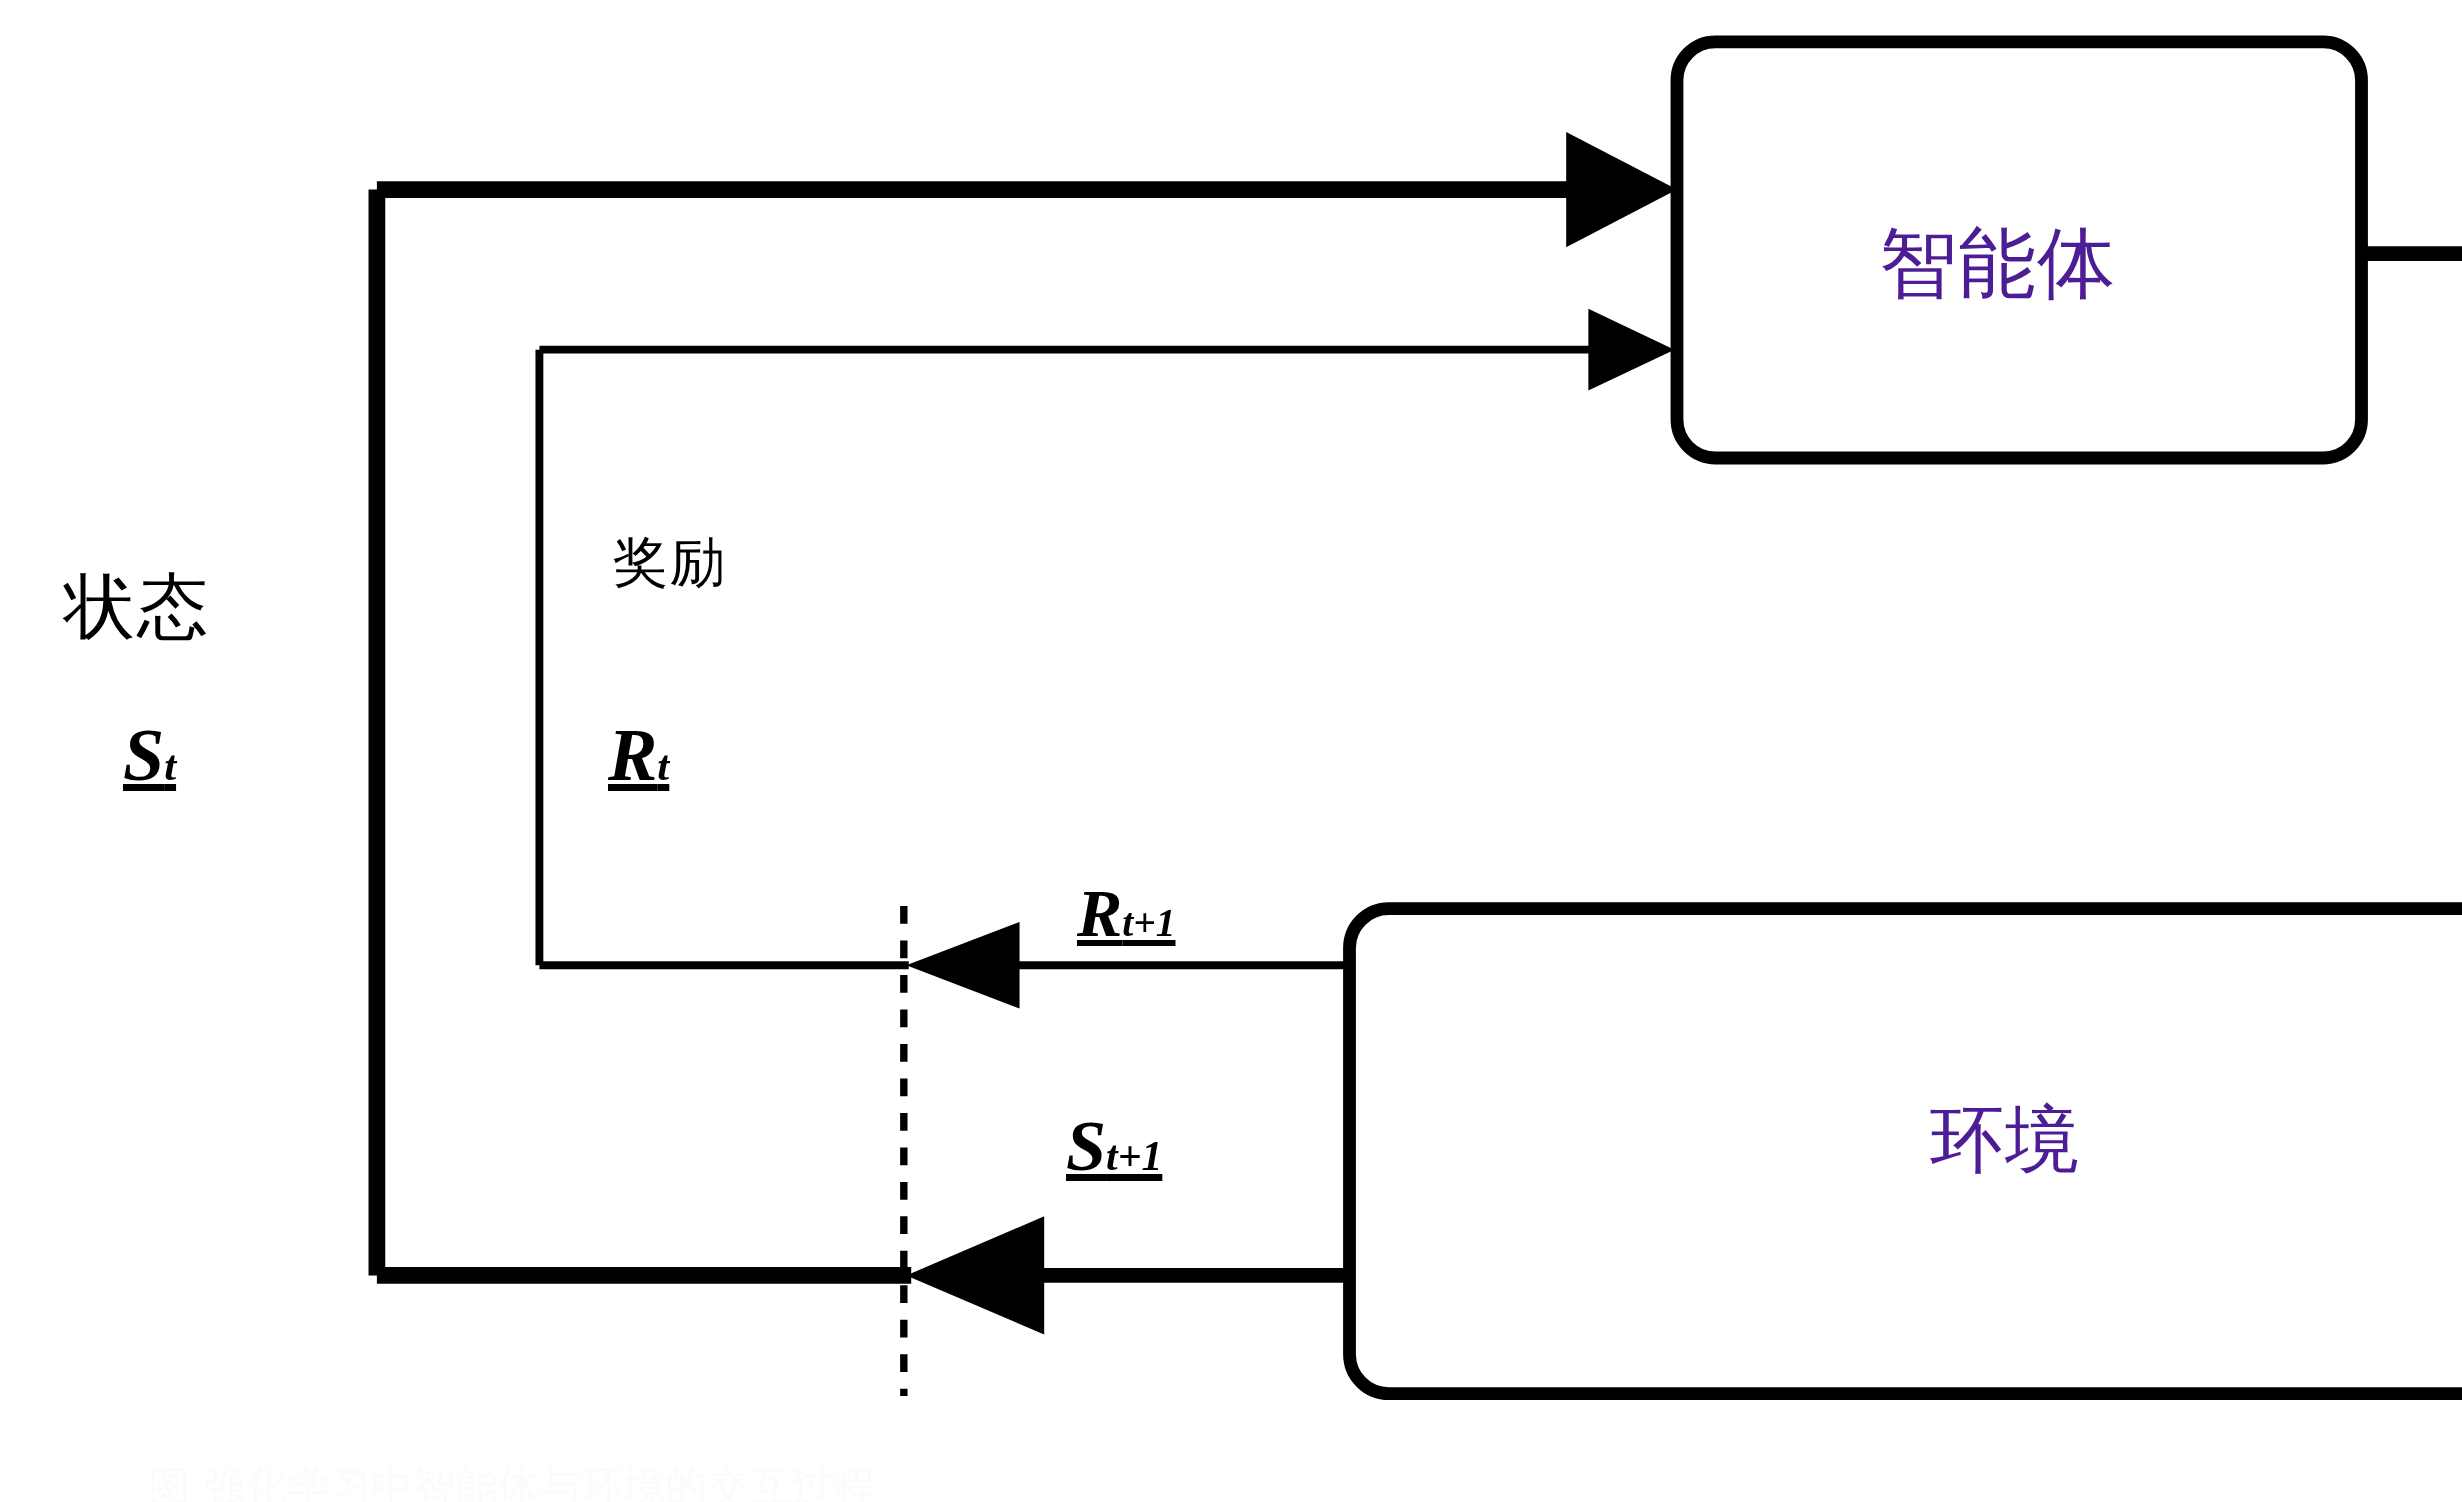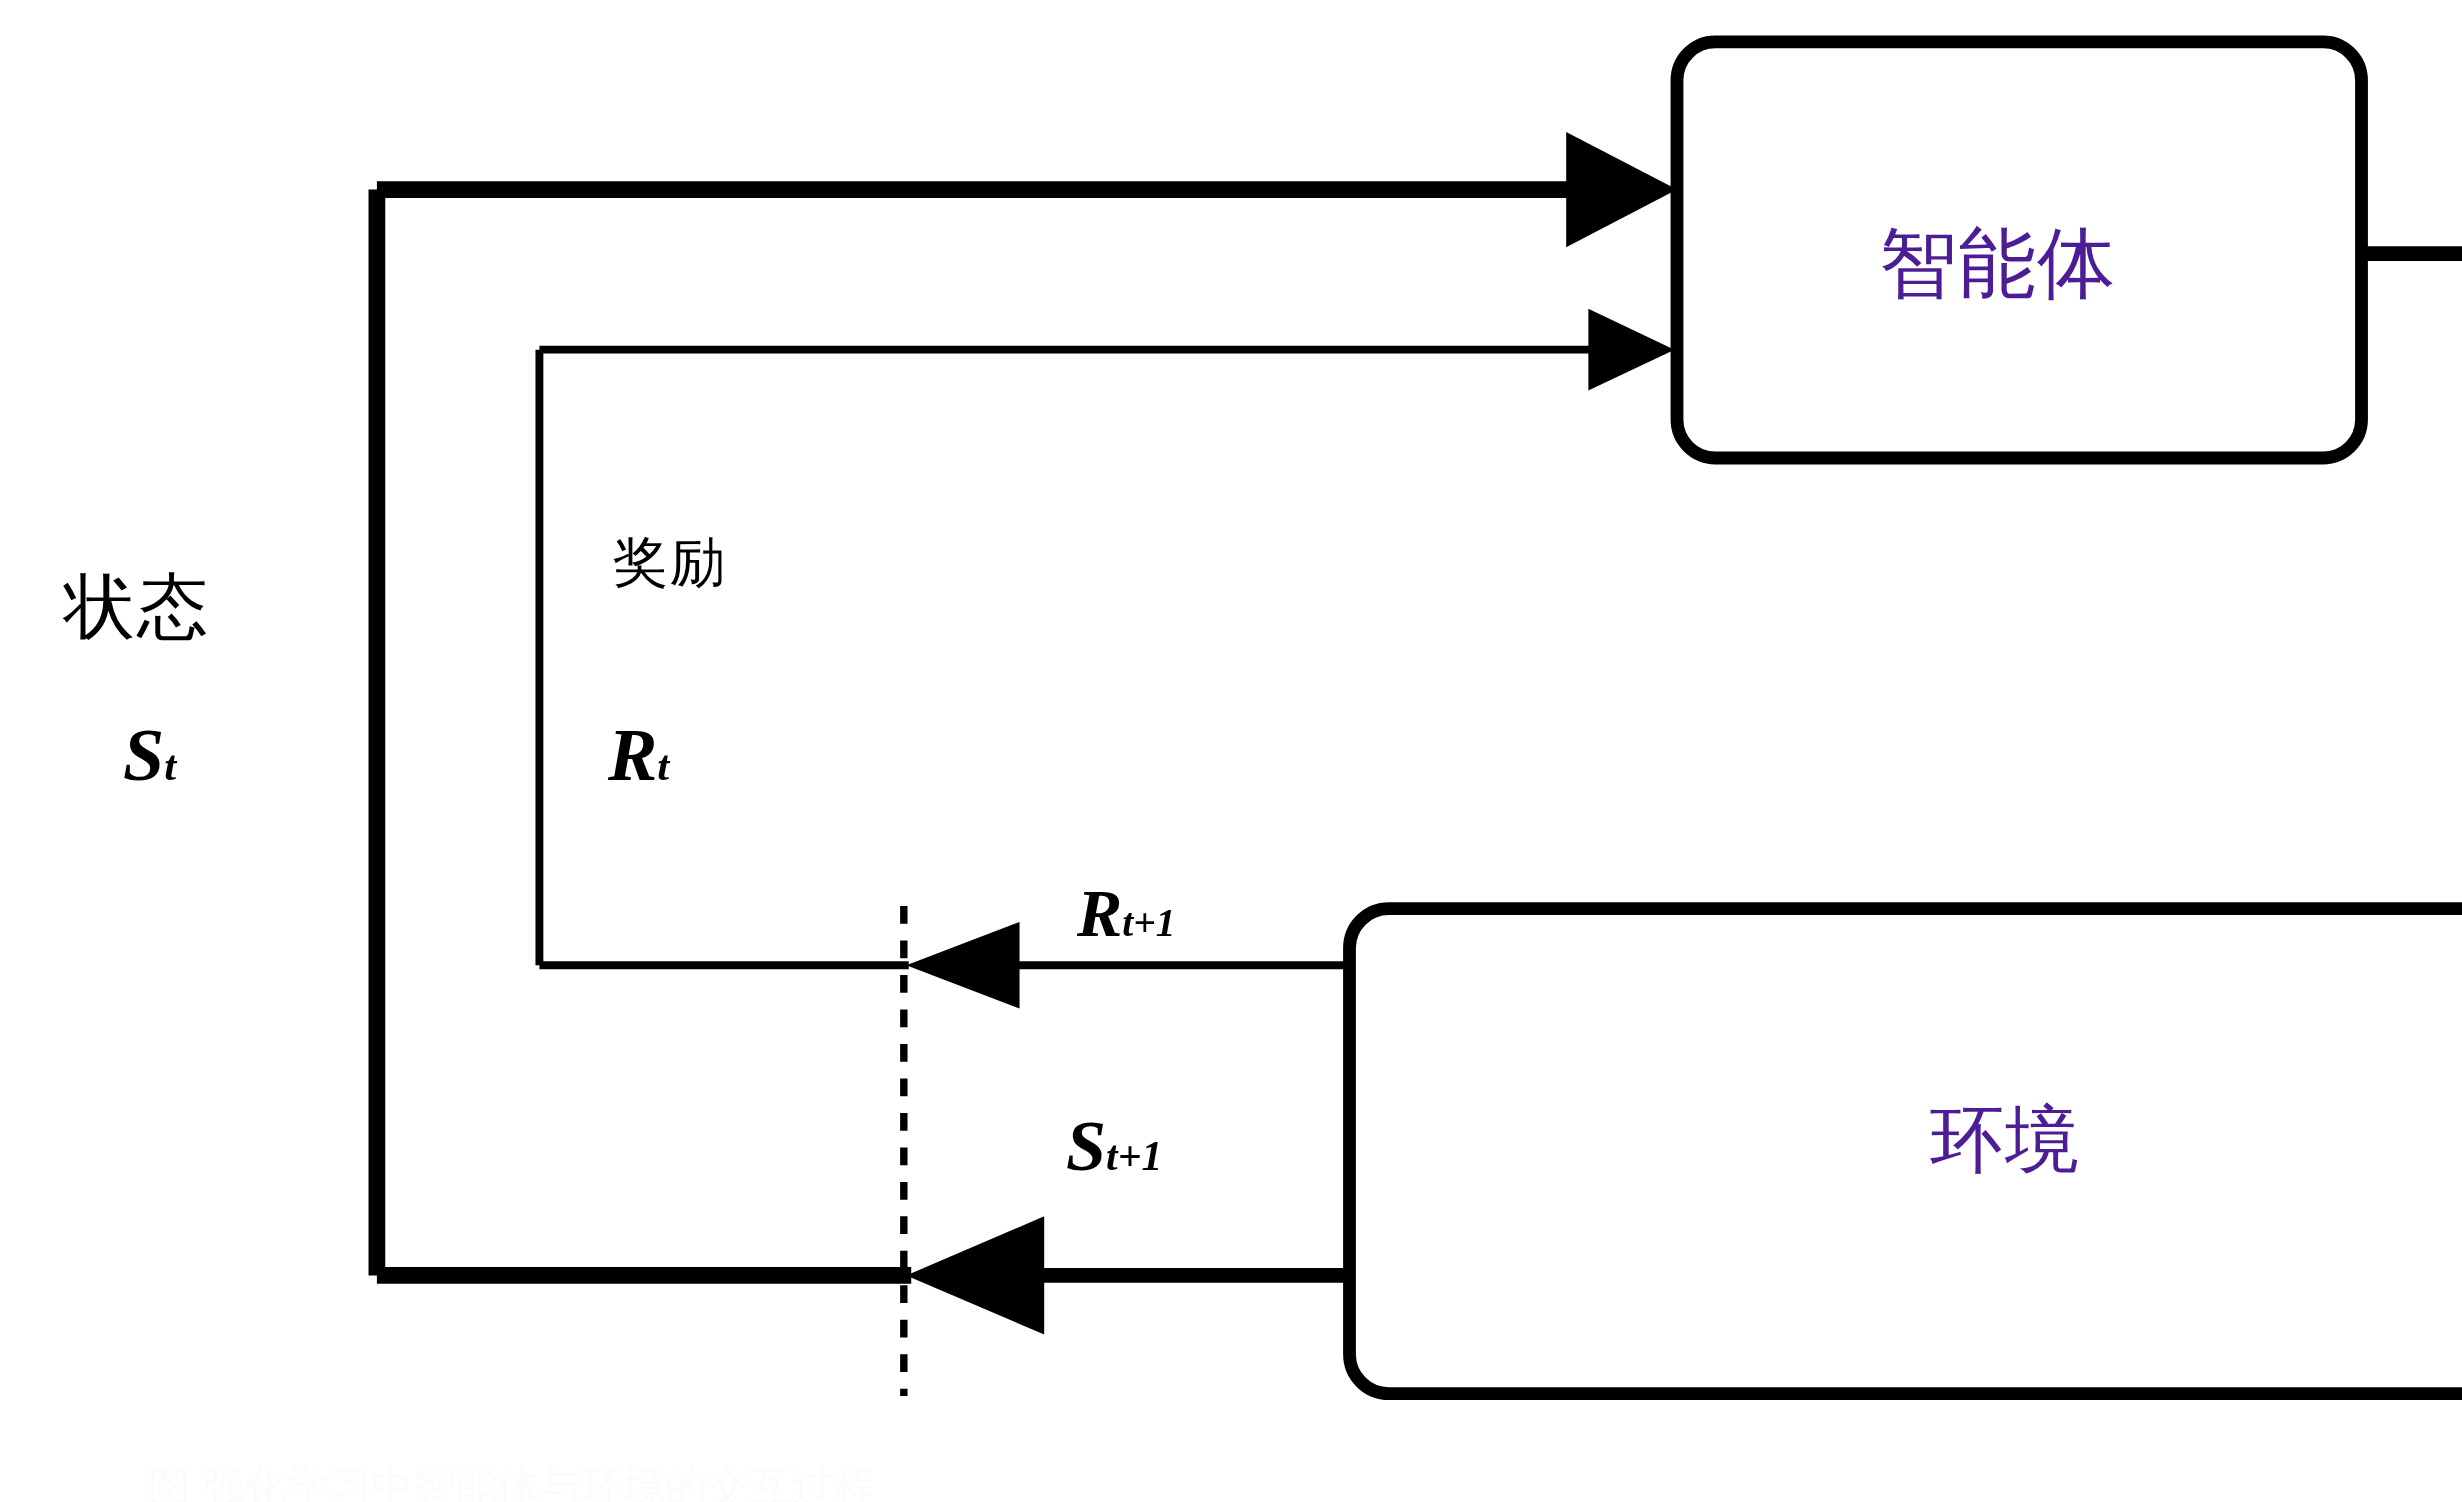--- a/index.html
+++ b/index.html
@@ -1,21 +1,21 @@
 <!DOCTYPE html>
 <html style="font-size:7.9px"><head>
 <meta charset="utf-8">
 <style>
   html,body{margin:0;padding:0;background:#ffffff;}
   body{width:3940px;height:1502px;overflow:hidden;font-family:"Liberation Serif",serif;}
   #stage{position:relative;width:3940px;height:1502px;background:#ffffff;}
   svg#diagram{position:absolute;left:0;top:0;width:3940px;height:1502px;}
   .lbl{position:absolute;color:#000;line-height:1.05;white-space:nowrap;}
   .cjk{font-family:"DejaVu Sans","Liberation Sans",sans-serif;font-weight:400;}
-  .math{font-family:"Liberation Serif","DejaVu Serif",serif;font-style:italic;font-weight:700;}
+  .math{font-family:"Liberation Serif","DejaVu Serif",serif;font-style:italic;font-weight:700;text-decoration:underline;}
   .math .sub{font-size:.58em;font-style:italic;font-weight:700;}
   .boxlbl{position:absolute;color:#4c1d95;font-family:"DejaVu Sans","Liberation Sans",sans-serif;white-space:nowrap;}
   .caption{position:absolute;left:148px;top:1459px;font-family:"DejaVu Sans","Liberation Sans",sans-serif;
            font-size:42px;color:#fbfbfb;white-space:nowrap;overflow:hidden;height:43px;}
 </style>
 </head>
 <body>
 
 <div id="stage">
 

